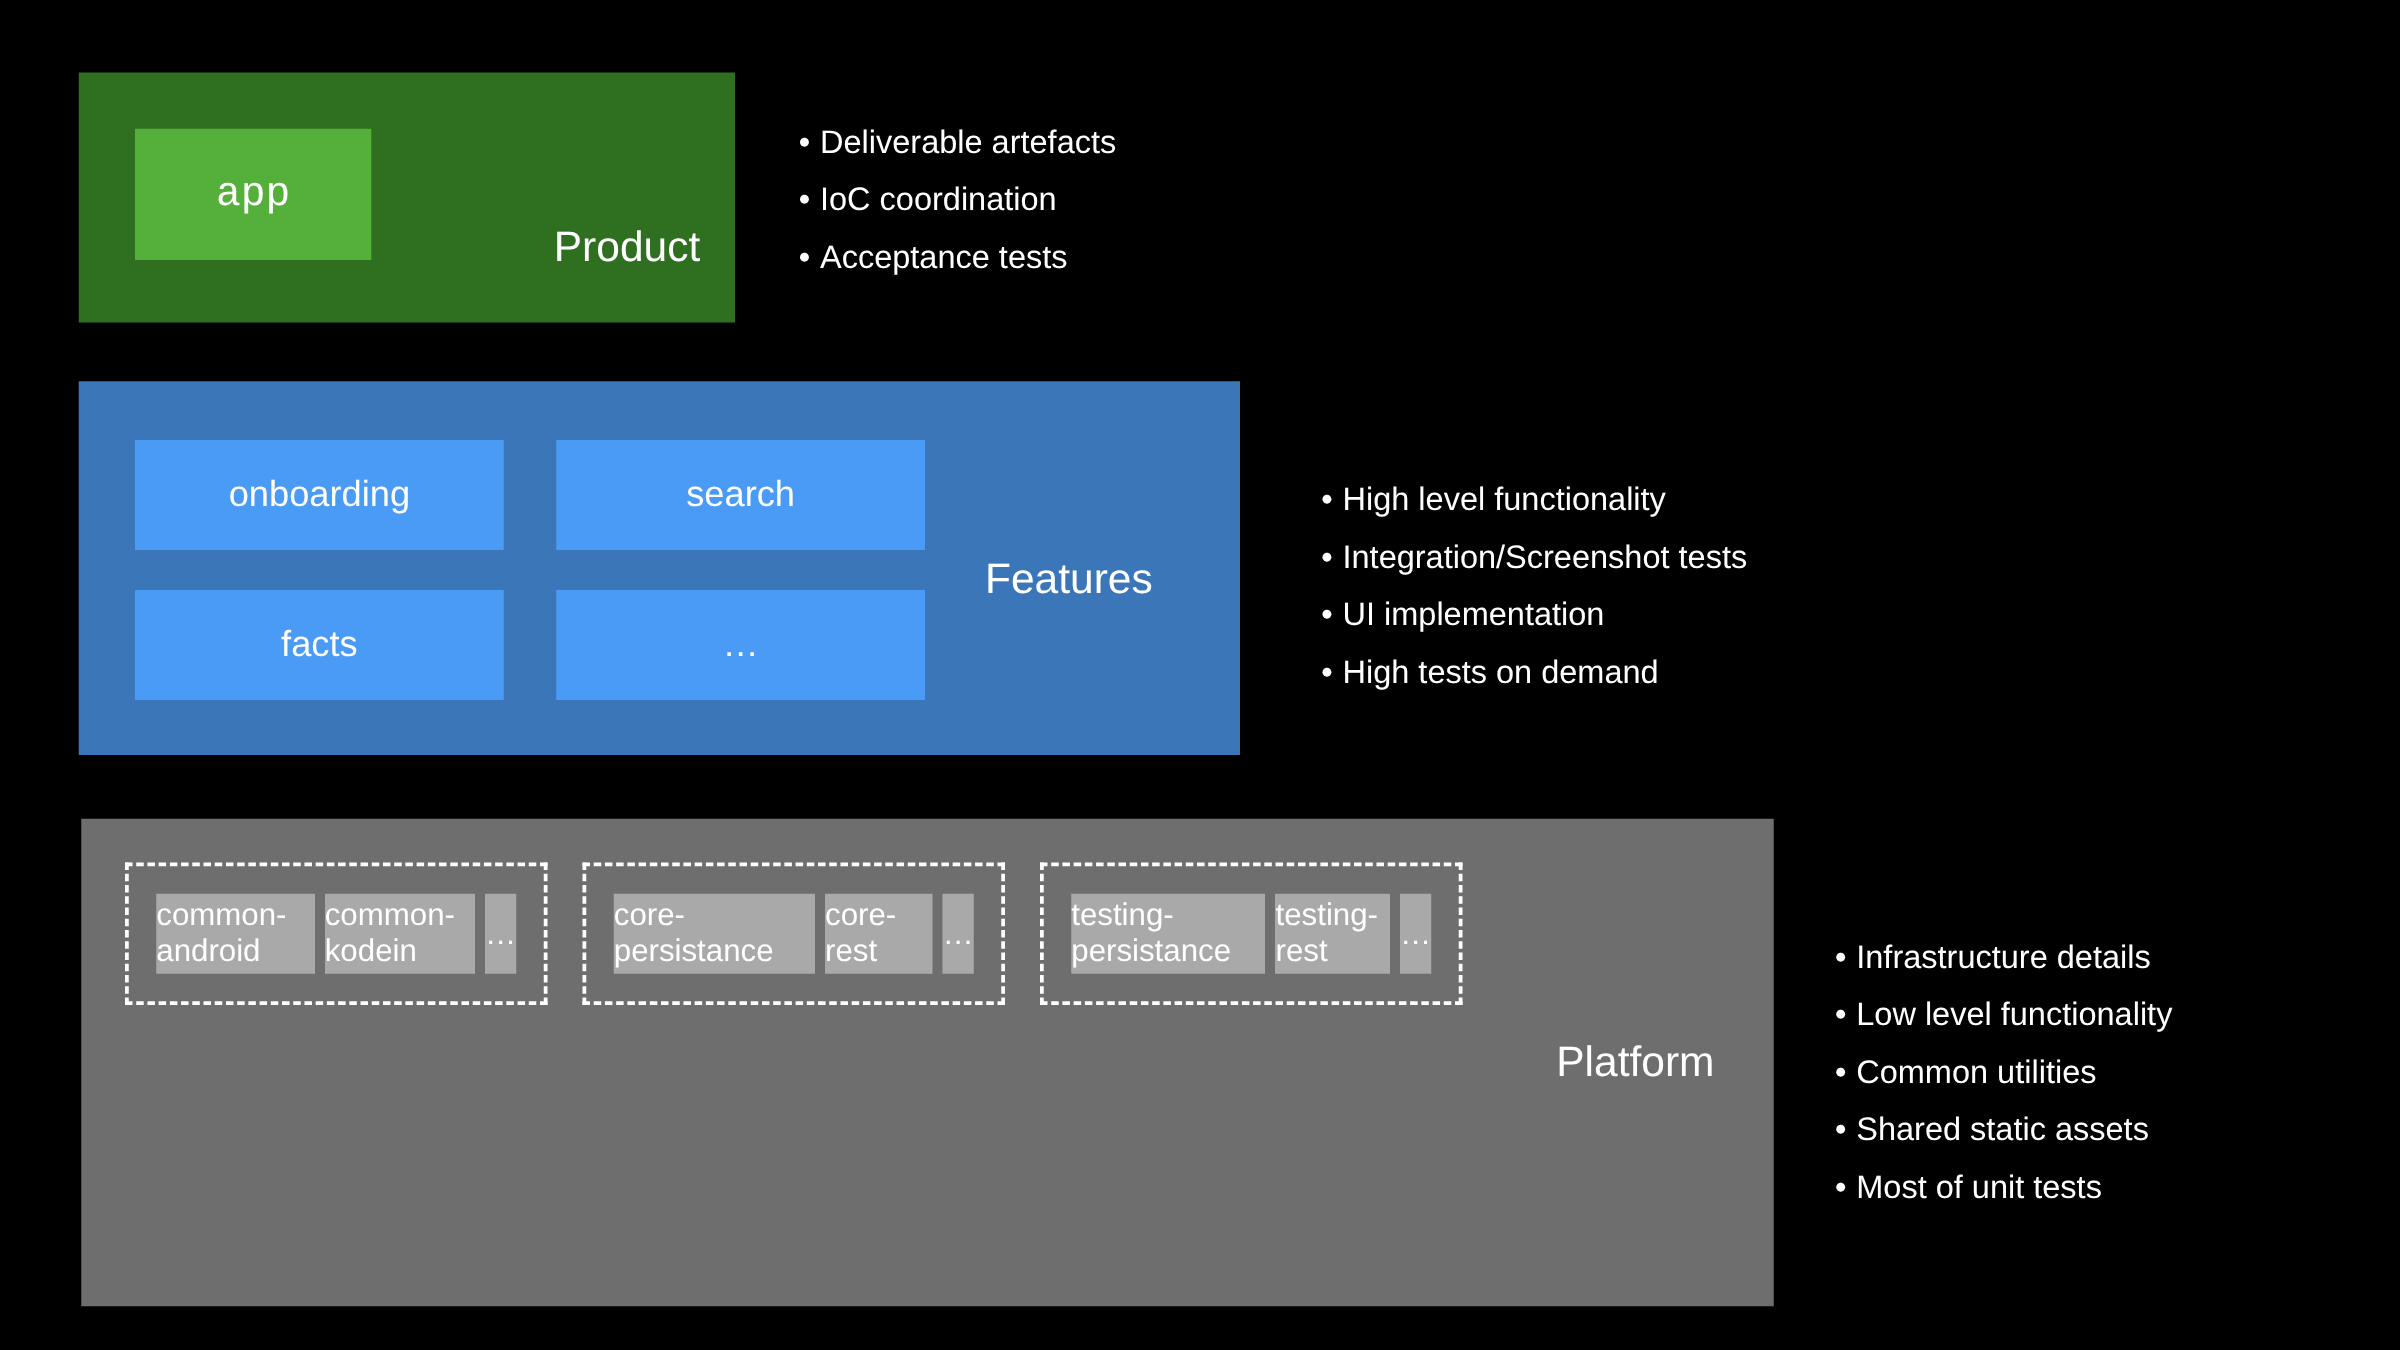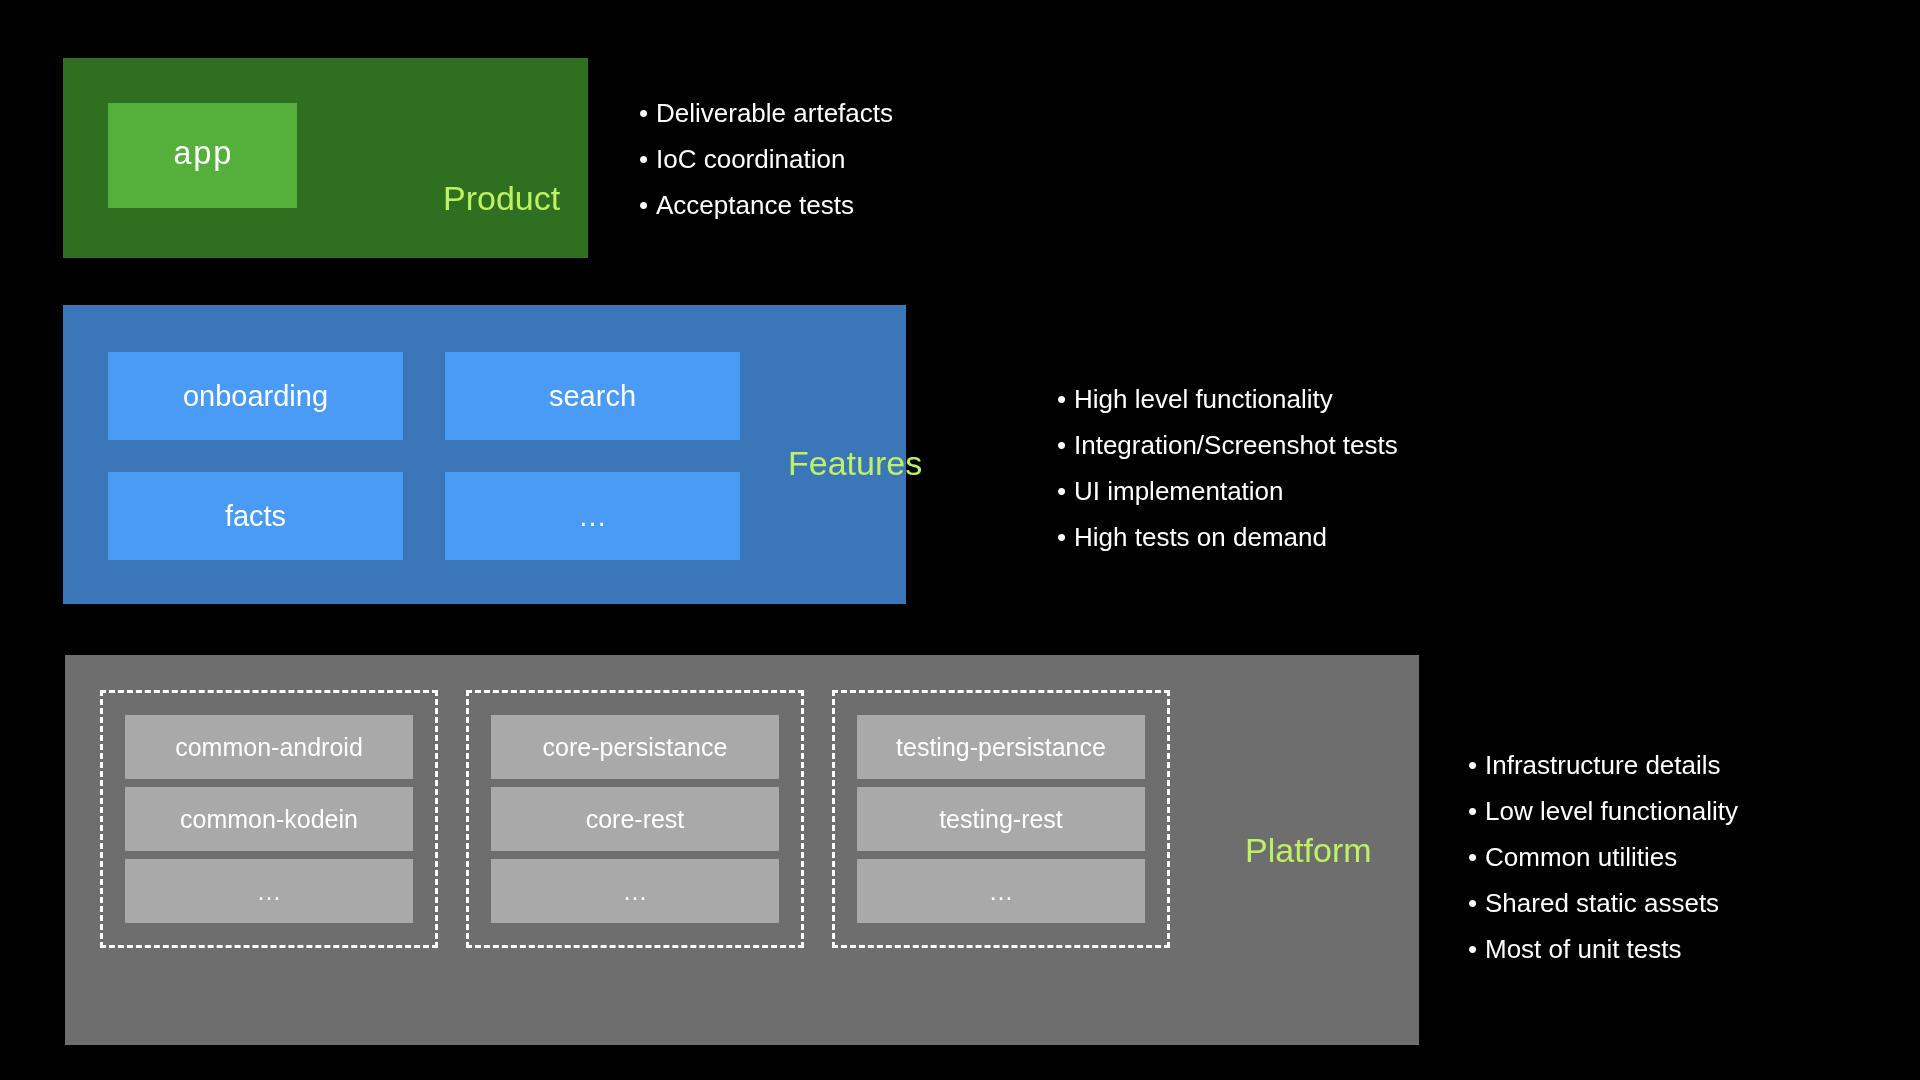--- a/index.html
+++ b/index.html
@@ -24,21 +24,21 @@
     background: #000000;
   }
 
   
   .layer {
     position: absolute;
     box-sizing: border-box;
   }
   .layer-label {
     position: absolute;
-    color: #bef264;
+    color: #ffffff;
     font-size: 34px;
     line-height: 1;
     white-space: nowrap;
   }
 
   
   #product-layer {
     left: 63px;
     top: 58px;
     width: 525px;
@@ -62,21 +62,21 @@
   #product-label {
     left: 380px;
     top: 140px;
     transform: translateY(-50%);
   }
 
   
   #features-layer {
     left: 63px;
     top: 305px;
-    width: 843px;
+    width: 929px;
     height: 299px;
     background: #3A76B8;
   }
   .features-grid {
     position: absolute;
     left: 45px;
     top: 47px;
     width: 640px;
     display: grid;
     grid-template-columns: 295px 295px;
@@ -112,21 +112,21 @@
     top: 35px;
     display: flex;
     gap: 28px;
   }
   .platform-group {
     box-sizing: border-box;
     width: 338px;
     padding: 22px 22px;
     border: 3px dashed #ffffff;
     display: flex;
-    flex-direction: column;
+    flex-direction: row;
     gap: 8px;
   }
   .platform-tile {
     background: #A9A9A9;
     height: 64px;
     display: flex;
     align-items: center;
     justify-content: center;
     font-size: 25px;
     color: #ffffff;

